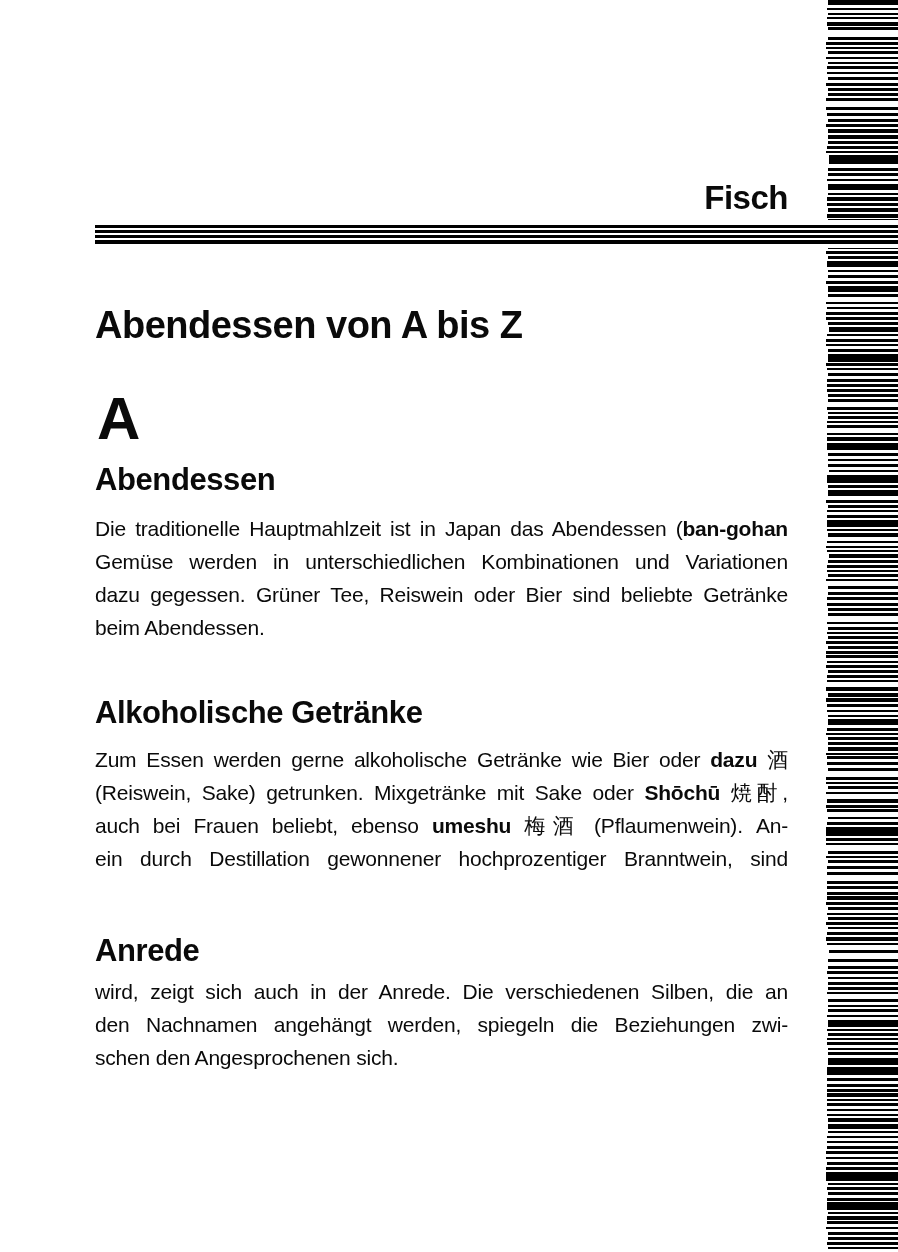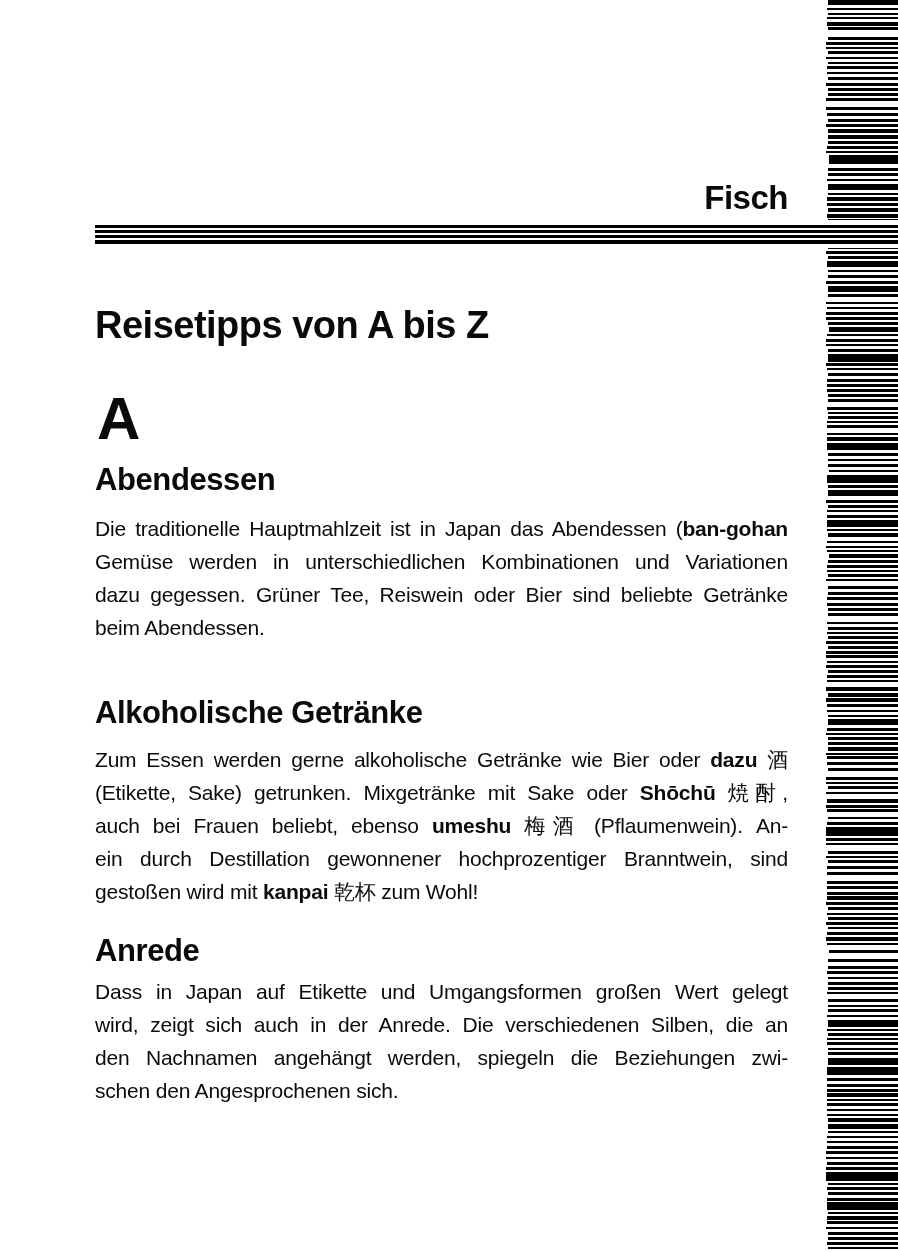--- a/index.html
+++ b/index.html
@@ -291,42 +291,40 @@
 
   <div class="running-header">Fisch</div>
 
   <div class="rule-band">
     <div class="rule-line r1"></div>
     <div class="rule-line r2"></div>
     <div class="rule-line r3"></div>
     <div class="rule-line r4"></div>
   </div>
 
-  <h1 class="page-title">Reisetipps von A bis Z</h1>
+  <h1 class="page-title">Abendessen von A bis Z</h1>
 
   <div class="index-letter">A</div>
 
   <div id="sections-root">
       <h2 class="section-heading" style="top: 464px;">Abendessen</h2>
       <div class="para" style="top: 512px;">
         <div class="line"><span>Die traditionelle Hauptmahlzeit ist in Japan das Abendessen (</span><span class="term">ban-gohan</span></div>
         <div class="line"><span>Gemüse werden in unterschiedlichen Kombinationen und Variationen</span></div>
         <div class="line"><span>dazu gegessen. Grüner Tee, Reiswein oder Bier sind beliebte Getränke</span></div>
         <div class="line short"><span>beim Abendessen.</span></div>
       </div>
       <h2 class="section-heading" style="top: 697px;">Alkoholische Getränke</h2>
       <div class="para" style="top: 743px;">
         <div class="line"><span>Zum Essen werden gerne alkoholische Getränke wie Bier oder </span><span class="term">dazu</span><span> 酒</span></div>
-        <div class="line"><span>(Etikette, Sake) getrunken. Mixgetränke mit Sake oder </span><span class="term">Shōchū</span><span> 焼酎,</span></div>
+        <div class="line"><span>(Reiswein, Sake) getrunken. Mixgetränke mit Sake oder </span><span class="term">Shōchū</span><span> 焼酎,</span></div>
         <div class="line"><span>auch bei Frauen beliebt, ebenso </span><span class="term">umeshu</span><span> 梅酒 (Pflaumenwein). An-</span></div>
         <div class="line"><span>ein durch Destillation gewonnener hochprozentiger Branntwein, sind</span></div>
-        <div class="line short"><span>gestoßen wird mit </span><span class="term">kanpai</span><span> 乾杯 zum Wohl!</span></div>
       </div>
       <h2 class="section-heading" style="top: 935px;">Anrede</h2>
       <div class="para" style="top: 975px;">
-        <div class="line"><span>Dass in Japan auf Etikette und Umgangsformen großen Wert gelegt</span></div>
         <div class="line"><span>wird, zeigt sich auch in der Anrede. Die verschiedenen Silben, die an</span></div>
         <div class="line"><span>den Nachnamen angehängt werden, spiegeln die Beziehungen zwi-</span></div>
         <div class="line short"><span>schen den Angesprochenen sich.</span></div>
       </div>
     </div>
 
 </div>
 
 </body></html>

